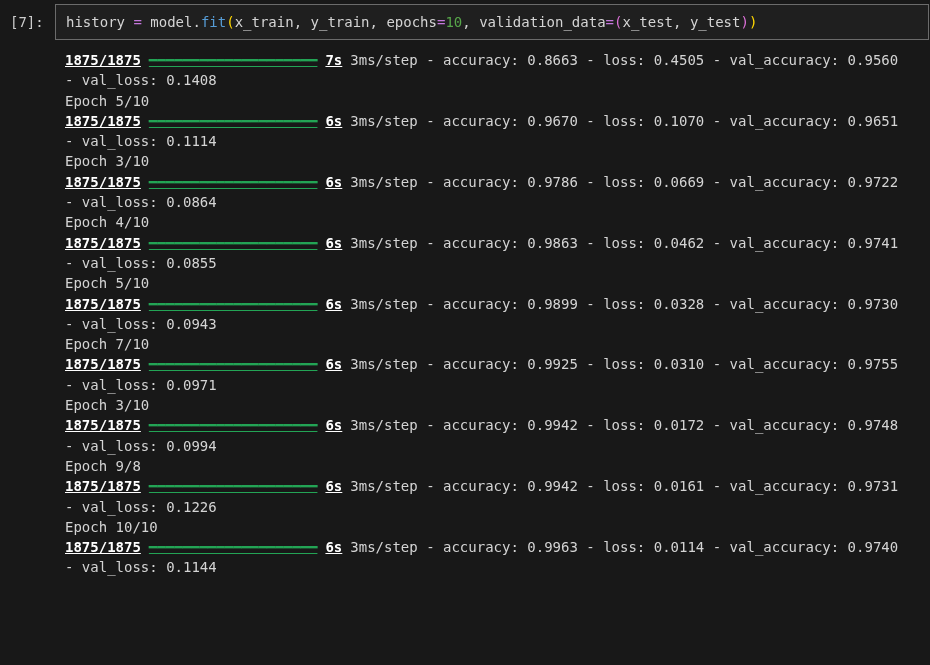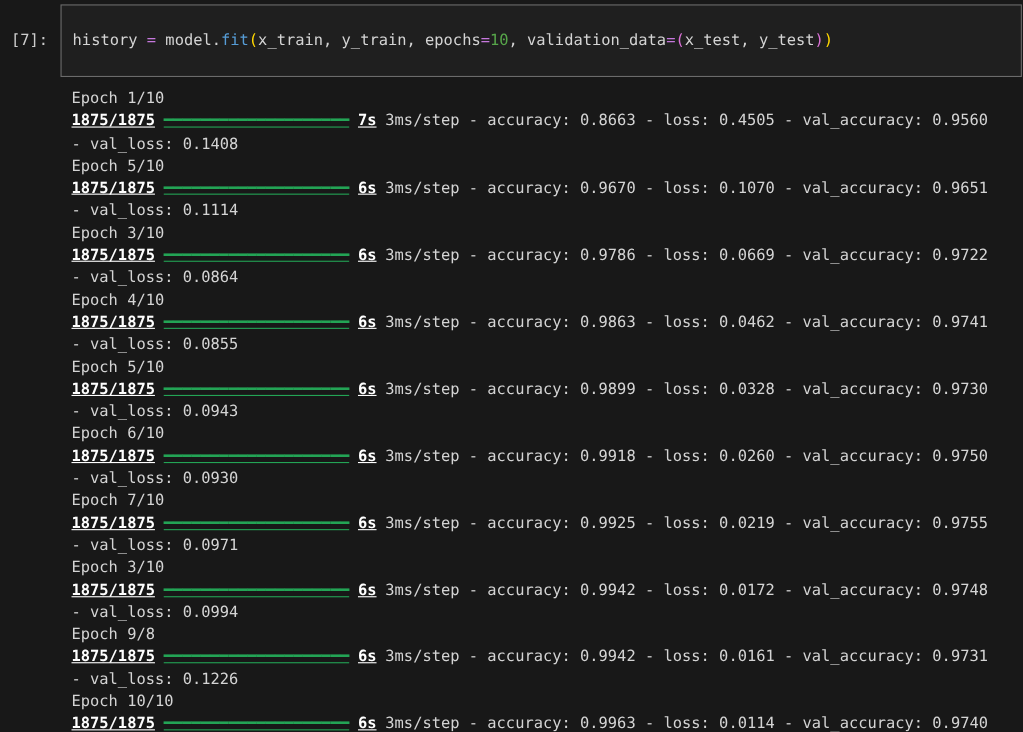--- a/index.html
+++ b/index.html
@@ -21,21 +21,21 @@
     margin-left: 10px;
     color: #cccccc;
     white-space: pre;
     flex: none;
   }
   .code-editor {
     flex: 1;
     margin-right: 1px;
     border: 1px solid #6b6b6b;
     background: #1f1f1f;
-    padding: 22px 10px;
+    padding: 7px 10px;
     line-height: 20px;
     overflow: hidden;
   }
   .code-line { white-space: pre; display: block; }
   .cell-output {
     margin-top: 10px;
     margin-left: 65px;
     width: 860px;
     line-height: 20.3px;
   }
@@ -49,21 +49,20 @@
 
 <div class="cell-input-row">
   <div class="execution-count">[7]:</div>
   <div class="code-editor">
     <code class="code-line" id="code-line"><span style="color: rgb(212, 212, 212);">history</span><span style="color: rgb(212, 212, 212);"> </span><span style="color: rgb(198, 120, 221);">=</span><span style="color: rgb(212, 212, 212);"> </span><span style="color: rgb(212, 212, 212);">model</span><span style="color: rgb(212, 212, 212);">.</span><span style="color: rgb(86, 156, 214);">fit</span><span style="color: rgb(255, 215, 0);">(</span><span style="color: rgb(212, 212, 212);">x_train</span><span style="color: rgb(212, 212, 212);">, </span><span style="color: rgb(212, 212, 212);">y_train</span><span style="color: rgb(212, 212, 212);">, </span><span style="color: rgb(212, 212, 212);">epochs</span><span style="color: rgb(198, 120, 221);">=</span><span style="color: rgb(87, 166, 74);">10</span><span style="color: rgb(212, 212, 212);">, </span><span style="color: rgb(212, 212, 212);">validation_data</span><span style="color: rgb(198, 120, 221);">=</span><span style="color: rgb(218, 112, 214);">(</span><span style="color: rgb(212, 212, 212);">x_test</span><span style="color: rgb(212, 212, 212);">, </span><span style="color: rgb(212, 212, 212);">y_test</span><span style="color: rgb(218, 112, 214);">)</span><span style="color: rgb(255, 215, 0);">)</span></code>
   </div>
 </div>
 
 <div class="cell-output" id="output-area">
   <div class="epoch-block">
-    <div class="line"><span>Epoch 1/10</span></div>
     <div class="line"><span class="bold steps">1875/1875</span><span class="bartext" style="color: rgb(35, 164, 85);">━━━━━━━━━━━━━━━━━━━━</span><span class="bold time">7s</span><span>3ms/step - accuracy: 0.8663 - loss: 0.4505 - val_accuracy: 0.9560</span></div>
     <div class="line"><span>- val_loss: 0.1408</span></div>
   </div>
 
   <div class="epoch-block">
     <div class="line"><span>Epoch 5/10</span></div>
     <div class="line"><span class="bold steps">1875/1875</span><span class="bartext" style="color: rgb(35, 164, 85);">━━━━━━━━━━━━━━━━━━━━</span><span class="bold time">6s</span><span>3ms/step - accuracy: 0.9670 - loss: 0.1070 - val_accuracy: 0.9651</span></div>
     <div class="line"><span>- val_loss: 0.1114</span></div>
   </div>
 
@@ -78,29 +77,24 @@
     <div class="line"><span class="bold steps">1875/1875</span><span class="bartext" style="color: rgb(35, 164, 85);">━━━━━━━━━━━━━━━━━━━━</span><span class="bold time">6s</span><span>3ms/step - accuracy: 0.9863 - loss: 0.0462 - val_accuracy: 0.9741</span></div>
     <div class="line"><span>- val_loss: 0.0855</span></div>
   </div>
 
   <div class="epoch-block">
     <div class="line"><span>Epoch 5/10</span></div>
     <div class="line"><span class="bold steps">1875/1875</span><span class="bartext" style="color: rgb(35, 164, 85);">━━━━━━━━━━━━━━━━━━━━</span><span class="bold time">6s</span><span>3ms/step - accuracy: 0.9899 - loss: 0.0328 - val_accuracy: 0.9730</span></div>
     <div class="line"><span>- val_loss: 0.0943</span></div>
   </div>
 
-  <div class="epoch-block">
-    <div class="line"><span>Epoch 6/10</span></div>
-    <div class="line"><span class="bold steps">1875/1875</span><span class="bartext" style="color: rgb(35, 164, 85);">━━━━━━━━━━━━━━━━━━━━</span><span class="bold time">6s</span><span>3ms/step - accuracy: 0.9918 - loss: 0.0260 - val_accuracy: 0.9750</span></div>
-    <div class="line"><span>- val_loss: 0.0930</span></div>
-  </div>
 
   <div class="epoch-block">
     <div class="line"><span>Epoch 7/10</span></div>
-    <div class="line"><span class="bold steps">1875/1875</span><span class="bartext" style="color: rgb(35, 164, 85);">━━━━━━━━━━━━━━━━━━━━</span><span class="bold time">6s</span><span>3ms/step - accuracy: 0.9925 - loss: 0.0219 - val_accuracy: 0.9755</span></div>
+    <div class="line"><span class="bold steps">1875/1875</span><span class="bartext" style="color: rgb(35, 164, 85);">━━━━━━━━━━━━━━━━━━━━</span><span class="bold time">6s</span><span>3ms/step - accuracy: 0.9925 - loss: 0.0310 - val_accuracy: 0.9755</span></div>
     <div class="line"><span>- val_loss: 0.0971</span></div>
   </div>
 
   <div class="epoch-block">
     <div class="line"><span>Epoch 3/10</span></div>
     <div class="line"><span class="bold steps">1875/1875</span><span class="bartext" style="color: rgb(35, 164, 85);">━━━━━━━━━━━━━━━━━━━━</span><span class="bold time">6s</span><span>3ms/step - accuracy: 0.9942 - loss: 0.0172 - val_accuracy: 0.9748</span></div>
     <div class="line"><span>- val_loss: 0.0994</span></div>
   </div>
 
   <div class="epoch-block">

